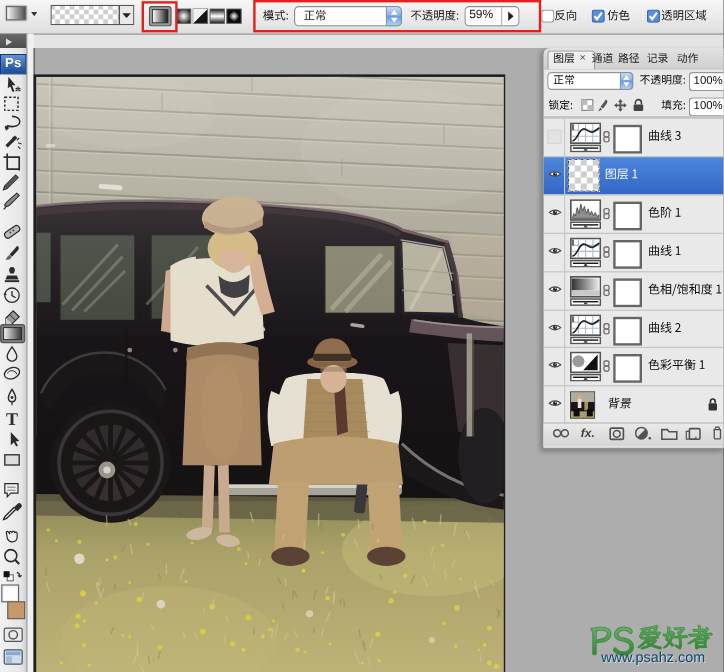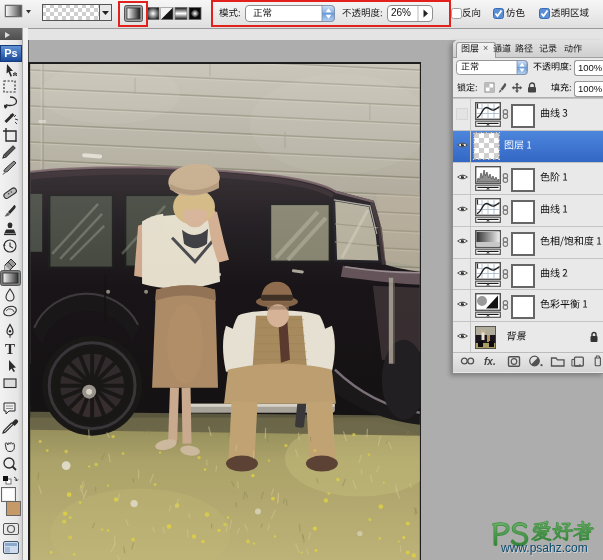--- a/index.html
+++ b/index.html
@@ -77,21 +77,21 @@
     <path transform="translate(0,8.2)" d="M1.8 -4.8V-0.4H0.5V0.3H9.0V-0.4H5.4V-3.4H8.3V-4.0H5.4V-6.6H8.7V-7.3H0.9V-6.6H4.6V-0.4H2.5V-4.8Z M12.5 -4.7H16.1V-3.7H12.5ZM10.9 -2.4V0.3H11.7V-1.8H14.0V0.8H14.7V-1.8H16.9V-0.4C16.9 -0.3 16.9 -0.3 16.8 -0.3C16.6 -0.3 16.1 -0.3 15.5 -0.3C15.6 -0.1 15.7 0.2 15.8 0.4C16.5 0.4 17.0 0.4 17.3 0.3C17.6 0.2 17.7 -0.0 17.7 -0.4V-2.4H14.7V-3.2H16.8V-5.2H11.8V-3.2H14.0V-2.4ZM11.1 -7.6C11.4 -7.3 11.7 -6.8 11.8 -6.5H10.3V-4.5H11.0V-5.9H17.5V-4.5H18.2V-6.5H14.7V-8.0H13.9V-6.5H12.0L12.5 -6.8C12.4 -7.1 12.0 -7.6 11.7 -7.9ZM16.7 -7.9C16.6 -7.6 16.2 -7.1 15.9 -6.7L16.5 -6.5C16.8 -6.8 17.2 -7.2 17.5 -7.6Z" fill="#1a1a1a"></path>
   </svg>
 <svg style="position:absolute;left:342px;top:8px" width="42" height="12" viewBox="0 0 42 12">
     <path transform="translate(0,8.2)" d="M5.3 -4.5C6.4 -3.8 7.9 -2.7 8.5 -1.9L9.1 -2.5C8.4 -3.2 7.0 -4.3 5.8 -5.0ZM0.7 -7.3V-6.6H4.9C3.9 -5.0 2.3 -3.4 0.4 -2.4C0.6 -2.3 0.8 -2.0 0.9 -1.8C2.2 -2.5 3.4 -3.5 4.4 -4.6V0.7H5.1V-5.5C5.4 -5.9 5.6 -6.2 5.8 -6.6H8.8V-7.3Z M10.1 -7.3C10.6 -6.8 11.3 -6.1 11.6 -5.7L12.1 -6.1C11.8 -6.6 11.2 -7.2 10.6 -7.7ZM17.6 -7.8C16.5 -7.6 14.4 -7.4 12.7 -7.3C12.8 -7.2 12.9 -7.0 12.9 -6.8C13.6 -6.8 14.4 -6.9 15.1 -7.0V-6.2H12.5V-5.7H14.7C14.1 -5.0 13.1 -4.4 12.2 -4.1C12.3 -4.0 12.5 -3.7 12.6 -3.6C13.5 -3.9 14.5 -4.6 15.1 -5.3V-4.1H15.8V-5.4C16.5 -4.6 17.4 -4.0 18.3 -3.6C18.4 -3.8 18.6 -4.0 18.7 -4.1C17.8 -4.4 16.8 -5.0 16.2 -5.7H18.5V-6.2H15.8V-7.0C16.7 -7.1 17.5 -7.2 18.1 -7.3ZM13.2 -3.8V-3.3H14.3C14.2 -2.3 13.7 -1.5 12.4 -1.1C12.6 -1.0 12.8 -0.7 12.8 -0.6C14.3 -1.1 14.8 -2.0 15.0 -3.3H16.1C16.1 -3.0 16.0 -2.7 15.9 -2.4H17.5C17.4 -1.7 17.3 -1.4 17.2 -1.3C17.1 -1.2 17.1 -1.2 16.9 -1.2C16.7 -1.2 16.3 -1.2 15.8 -1.3C15.9 -1.1 16.0 -0.9 16.0 -0.7C16.5 -0.7 16.9 -0.7 17.2 -0.7C17.4 -0.7 17.6 -0.7 17.8 -0.9C18.0 -1.1 18.1 -1.6 18.2 -2.7C18.2 -2.8 18.2 -3.0 18.2 -3.0H16.7L16.9 -3.8ZM11.9 -4.3H10.0V-3.7H11.2V-0.8C10.8 -0.6 10.4 -0.3 9.9 0.1L10.4 0.8C10.9 0.2 11.5 -0.3 11.8 -0.3C12.0 -0.3 12.3 -0.0 12.7 0.2C13.3 0.6 14.1 0.6 15.2 0.6C16.1 0.6 17.7 0.6 18.5 0.6C18.5 0.3 18.6 -0.0 18.7 -0.2C17.7 -0.1 16.3 -0.0 15.2 -0.0C14.2 -0.0 13.4 -0.1 12.8 -0.4C12.4 -0.7 12.1 -0.9 11.9 -0.9Z M22.2 -4.3V-2.4H20.4V-4.3ZM22.2 -4.9H20.4V-6.7H22.2ZM19.8 -7.4V-0.8H20.4V-1.7H22.9V-7.4ZM27.1 -6.9V-5.3H24.5V-6.9ZM23.8 -7.6V-4.2C23.8 -2.7 23.6 -0.9 22.0 0.3C22.1 0.4 22.4 0.7 22.5 0.8C23.6 -0.0 24.1 -1.2 24.3 -2.3H27.1V-0.2C27.1 -0.0 27.0 0.0 26.9 0.0C26.7 0.1 26.1 0.1 25.5 0.0C25.6 0.2 25.7 0.5 25.8 0.7C26.6 0.7 27.1 0.7 27.4 0.6C27.7 0.5 27.8 0.3 27.8 -0.2V-7.6ZM27.1 -4.6V-2.9H24.4C24.4 -3.4 24.5 -3.8 24.5 -4.2V-4.6Z M32.2 -6.1V-5.3H30.6V-4.7H32.2V-3.1H35.9V-4.7H37.4V-5.3H35.9V-6.1H35.2V-5.3H32.9V-6.1ZM35.2 -4.7V-3.7H32.9V-4.7ZM35.7 -1.9C35.3 -1.4 34.7 -1.0 34.0 -0.7C33.3 -1.1 32.8 -1.5 32.4 -1.9ZM30.8 -2.5V-1.9H32.0L31.7 -1.8C32.1 -1.3 32.6 -0.8 33.2 -0.4C32.3 -0.2 31.3 0.0 30.3 0.1C30.4 0.3 30.6 0.5 30.6 0.7C31.8 0.6 33.0 0.3 34.0 -0.1C34.9 0.4 36.0 0.6 37.2 0.8C37.3 0.6 37.5 0.3 37.6 0.1C36.6 0.0 35.6 -0.1 34.8 -0.4C35.6 -0.9 36.3 -1.5 36.7 -2.3L36.3 -2.5L36.2 -2.5ZM33.0 -7.9C33.1 -7.6 33.3 -7.3 33.4 -7.0H29.7V-4.4C29.7 -3.0 29.6 -1.0 28.9 0.4C29.0 0.5 29.3 0.6 29.5 0.8C30.3 -0.7 30.4 -2.9 30.4 -4.5V-6.4H37.5V-7.0H34.2C34.1 -7.3 33.9 -7.7 33.7 -8.0Z M39.3 -3.7C39.7 -3.7 39.9 -4.0 39.9 -4.4C39.9 -4.8 39.7 -5.0 39.3 -5.0C39.0 -5.0 38.7 -4.8 38.7 -4.4C38.7 -4.0 39.0 -3.7 39.3 -3.7ZM39.3 0.1C39.7 0.1 39.9 -0.1 39.9 -0.5C39.9 -0.9 39.7 -1.2 39.3 -1.2C39.0 -1.2 38.7 -0.9 38.7 -0.5C38.7 -0.1 39.0 0.1 39.3 0.1Z" fill="#1a1a1a"></path>
   </svg>
 <svg class="abs" style="left:387px;top:5px" width="46" height="17" viewBox="0 0 46 17">
 <rect x="0.5" y="0.5" width="45" height="16" rx="3.5" fill="#fff" stroke="#8e8e8e"></rect>
 <line x1="31" y1="1" x2="31" y2="16" stroke="#bbb" stroke-width="1"></line>
 <path d="M36.5 4.5 l4.5 4 l-4.5 4 z" fill="#222"></path>
   </svg>
-<div class="abs" style="left:391px;top:7px;font-size:10px;color:#111">26%</div>
+<div class="abs" style="left:391px;top:7px;font-size:10px;color:#111">59%</div>
 <div class="abs" style="left:211px;top:0px;width:236px;height:23px;border:2.5px solid #e2211c"></div>
 <svg class="abs" style="left:451px;top:8px" width="11" height="11" viewBox="0 0 11 11">
 <rect x="0.5" y="0.5" width="10" height="10" rx="2" fill="#fdfdfd" stroke="#a0a0a0"></rect>
   </svg>
 <svg style="position:absolute;left:462px;top:8px" width="21" height="12" viewBox="0 0 21 12">
     <path transform="translate(0,8.2)" d="M7.6 -7.9C6.3 -7.5 3.7 -7.3 1.6 -7.2V-4.6C1.6 -3.2 1.5 -1.1 0.5 0.4C0.7 0.4 1.0 0.7 1.1 0.8C2.1 -0.7 2.3 -2.8 2.3 -4.4H3.0C3.4 -3.1 4.0 -2.1 4.9 -1.3C4.0 -0.6 3.0 -0.2 2.0 0.1C2.2 0.2 2.4 0.5 2.4 0.7C3.5 0.4 4.5 -0.1 5.4 -0.8C6.2 -0.1 7.2 0.4 8.5 0.7C8.5 0.5 8.7 0.2 8.9 0.0C7.7 -0.2 6.8 -0.6 6.0 -1.2C6.9 -2.2 7.7 -3.4 8.1 -4.9L7.6 -5.1L7.5 -5.1H2.3V-6.6C4.4 -6.6 6.7 -6.9 8.2 -7.3ZM7.2 -4.4C6.8 -3.3 6.2 -2.4 5.4 -1.7C4.6 -2.4 4.1 -3.3 3.7 -4.4Z M13.7 -8.0C13.5 -7.5 13.3 -6.8 13.1 -6.3H10.4V0.8H11.1V-5.6H17.4V-0.2C17.4 -0.0 17.3 0.0 17.2 0.0C17.0 0.0 16.3 0.1 15.6 0.0C15.7 0.2 15.8 0.6 15.9 0.8C16.7 0.8 17.3 0.8 17.7 0.6C18.0 0.5 18.1 0.3 18.1 -0.2V-6.3H13.8C14.1 -6.8 14.3 -7.3 14.5 -7.9ZM13.0 -3.7H15.4V-1.9H13.0ZM12.4 -4.4V-0.6H13.0V-1.2H16.1V-4.4Z" fill="#1a1a1a"></path>
   </svg>
 <svg class="abs" style="left:493px;top:8px" width="11" height="11" viewBox="0 0 11 11">
 <rect x="0.5" y="0.5" width="10" height="10" rx="2" fill="#5a8ed6" stroke="#3a6cb4"></rect>
 <path d="M2.5 5.5 L4.5 8 L8.5 2.5" stroke="#fff" stroke-width="1.8" fill="none"></path>

